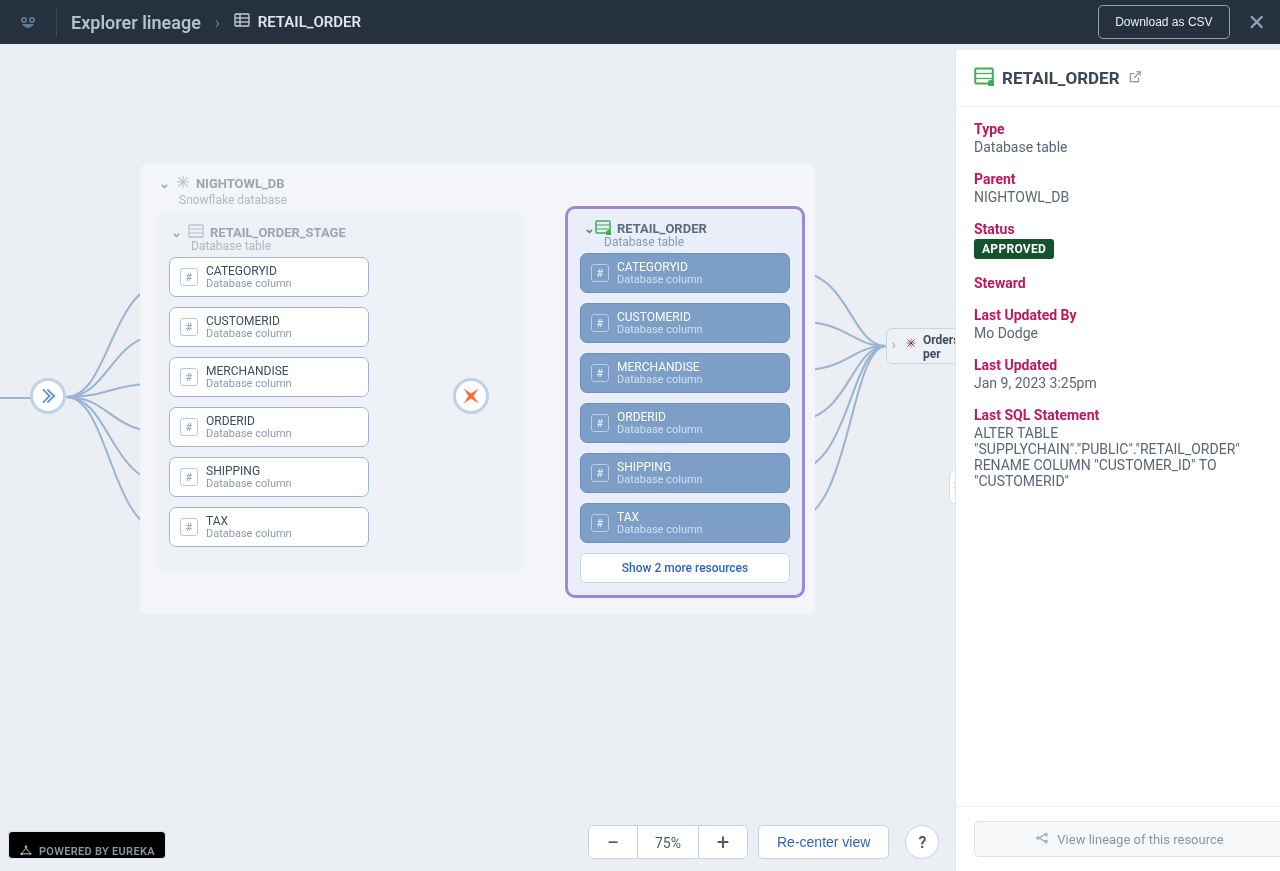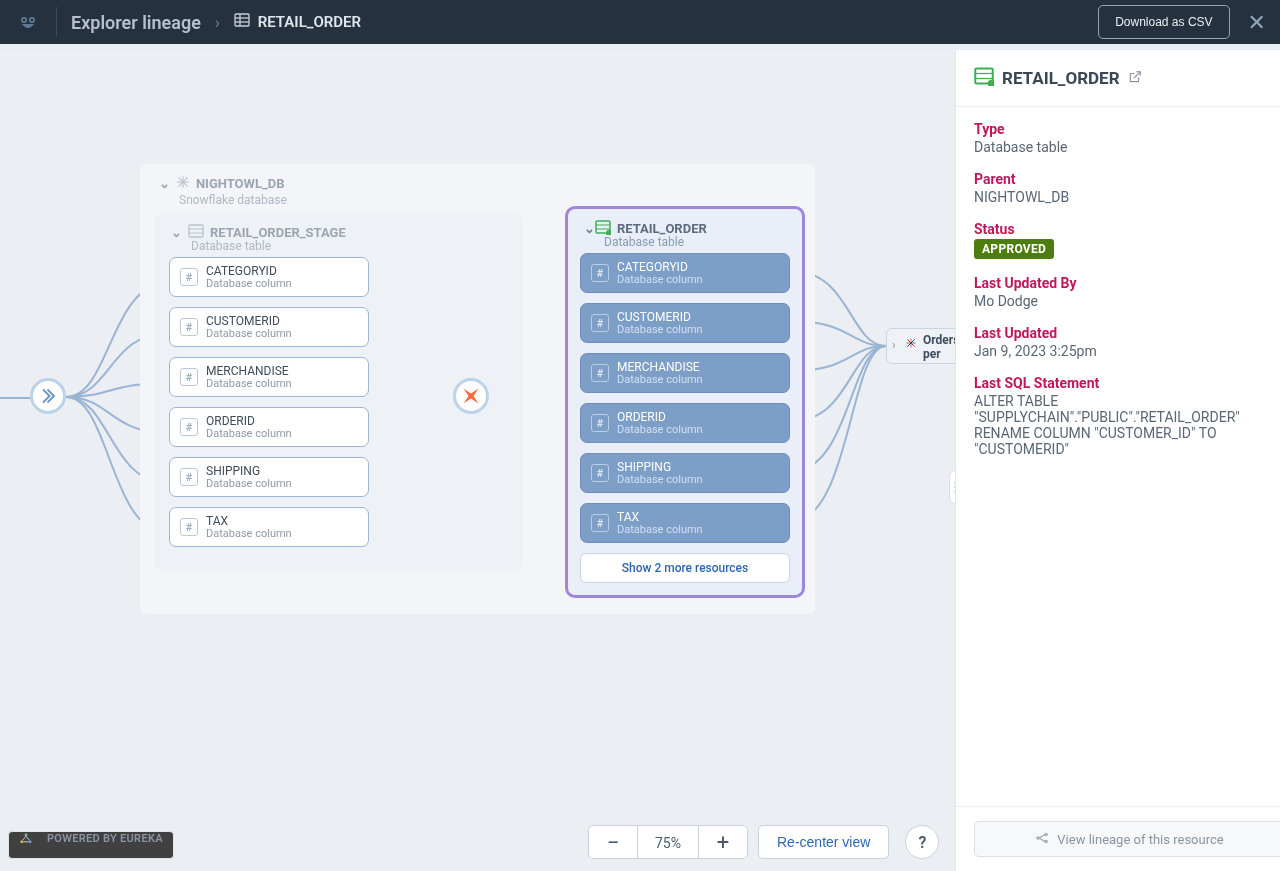--- a/index.html
+++ b/index.html
@@ -59,42 +59,42 @@
 
   .tableau-card { position:absolute; left:886px; top:278px; width:100px; height:36px; background:#eef2f7; border:1px solid #c7d4e3; border-radius:6px; padding:4px 6px 4px 18px; overflow:hidden;}
   .tableau-card .chev { position:absolute; left:5px; top:9px; color:#7d8fa3; font-size:12px;}
   .tableau-card .n { font-size:12px; font-weight:700; color:#3e4c5d;}
   .tableau-card .tico { position:absolute; left:18px; top:5px;}
   .tableau-card .tl { margin-left:18px;}
 
   .handle { position:absolute; right:319px; top:420px; width:12px; height:34px; background:#fff; border:1px solid #d8dfe7; border-radius:6px; display:flex; align-items:center; justify-content:center; color:#aeb8c4; font-size:12px; cursor:pointer;}
 
   
-  .footer-brand { position:absolute; left:8px; bottom:12px; height:28px; background:#404040; border:1px solid #e1e5eb; border-radius:4px; padding:0 10px; display:flex; align-items:flex-start; color:#8a95a3; font-size:11px; font-weight:600; letter-spacing:.3px;gap:8px;}
+  .footer-brand { position:absolute; left:8px; bottom:12px; height:28px; background:#000000; border:1px solid #e1e5eb; border-radius:4px; padding:0 10px; display:flex; align-items:flex-end; color:#8a95a3; font-size:11px; font-weight:600; letter-spacing:.3px;}
   .footer-brand .dot { width:14px; height:14px; margin-right:6px;}
   .zoom-ctrls { position:absolute; left:588px; bottom:12px; display:flex; gap:10px;}
   .zstep { width:50px; height:34px; background:#fff; border:1px solid #c9d2dc; border-radius:5px; font-size:22px; color:#4a5a6d; display:flex; align-items:center; justify-content:center; cursor:pointer;}
   .zval { width:60px; text-align:center; font-size:14px; color:#4a5a6d; border-top:1px solid #c9d2dc; border-bottom:1px solid #c9d2dc; height:34px; line-height:34px; background:#fff;}
   .zgroup { display:flex; border-radius:5px; overflow:hidden;}
   .zgroup .zstep { border-radius:0;}
   .zgroup .zstep:first-child { border-radius:5px 0 0 5px;}
   .zgroup .zstep:last-child { border-radius:0 5px 5px 0;}
   .recenter { height:34px; padding:0 18px; background:#fff; border:1px solid #c9d2dc; border-radius:5px; color:#2e66b6; font-size:14px; cursor:pointer; font-weight:500;}
   .help { width:34px; height:34px; border-radius:50%; background:#fff; border:1px solid #c9d2dc; color:#4a5a6d; font-size:16px; display:flex; align-items:center; justify-content:center; cursor:pointer; font-weight:600; margin-left:6px;}
 
   
   .sp-head { padding:16px 18px; border-bottom:1px solid #eceff3; display:flex; align-items:center;}
   .sp-head .name { font-size:17px; font-weight:700; color:#3a4754; margin-left:8px;}
   .sp-head .ext { margin-left:8px; color:#8a95a3;}
   .sp-body { padding:14px 18px 90px 18px; font-size:14px; color:#4c5866;}
   .field { margin-bottom:16px;}
   .field .lbl { font-weight:700; color:#be185d; margin-bottom:2px;}
   .field .val { color:#5a6675;}
   .badge { display:inline-block; padding:3px 8px; border-radius:3px; font-size:12px; font-weight:700; letter-spacing:.3px;}
-  .badge.approved { background:#4d7c0f; color:#fff;}
+  .badge.approved { background:#14532d; color:#fff;}
   .sp-footer { position:absolute; left:0; right:0; bottom:0; width:347px; background:#fff; padding:14px 18px; border-top:1px solid #eceff3;}
   .lineage-btn { width:100%; height:36px; background:#f6f8fa; border:1px solid #dbe1e8; border-radius:5px; color:#8a95a3; font-size:13px; display:flex; align-items:center; justify-content:center; gap:8px; cursor:pointer;}
 
   .tbl-svg { width:16px; height:16px; }
 </style>
 </head>
 <body>
 
 <div class="topbar">
   <span class="owl">
@@ -414,20 +414,21 @@
         </div>
       <div class="field">
           <div class="lbl">Parent</div>
           <div class="val">NIGHTOWL_DB</div>
         </div>
       <div class="field">
           <div class="lbl">Status</div>
           <div><span class="badge approved">APPROVED</span></div>
         </div>
       <div class="field">
+          <div class="lbl">Steward</div>
         </div>
       <div class="field">
           <div class="lbl">Last Updated By</div>
           <div class="val">Mo Dodge</div>
         </div>
       <div class="field">
           <div class="lbl">Last Updated</div>
           <div class="val">Jan 9, 2023 3:25pm</div>
         </div>
       <div class="field">

